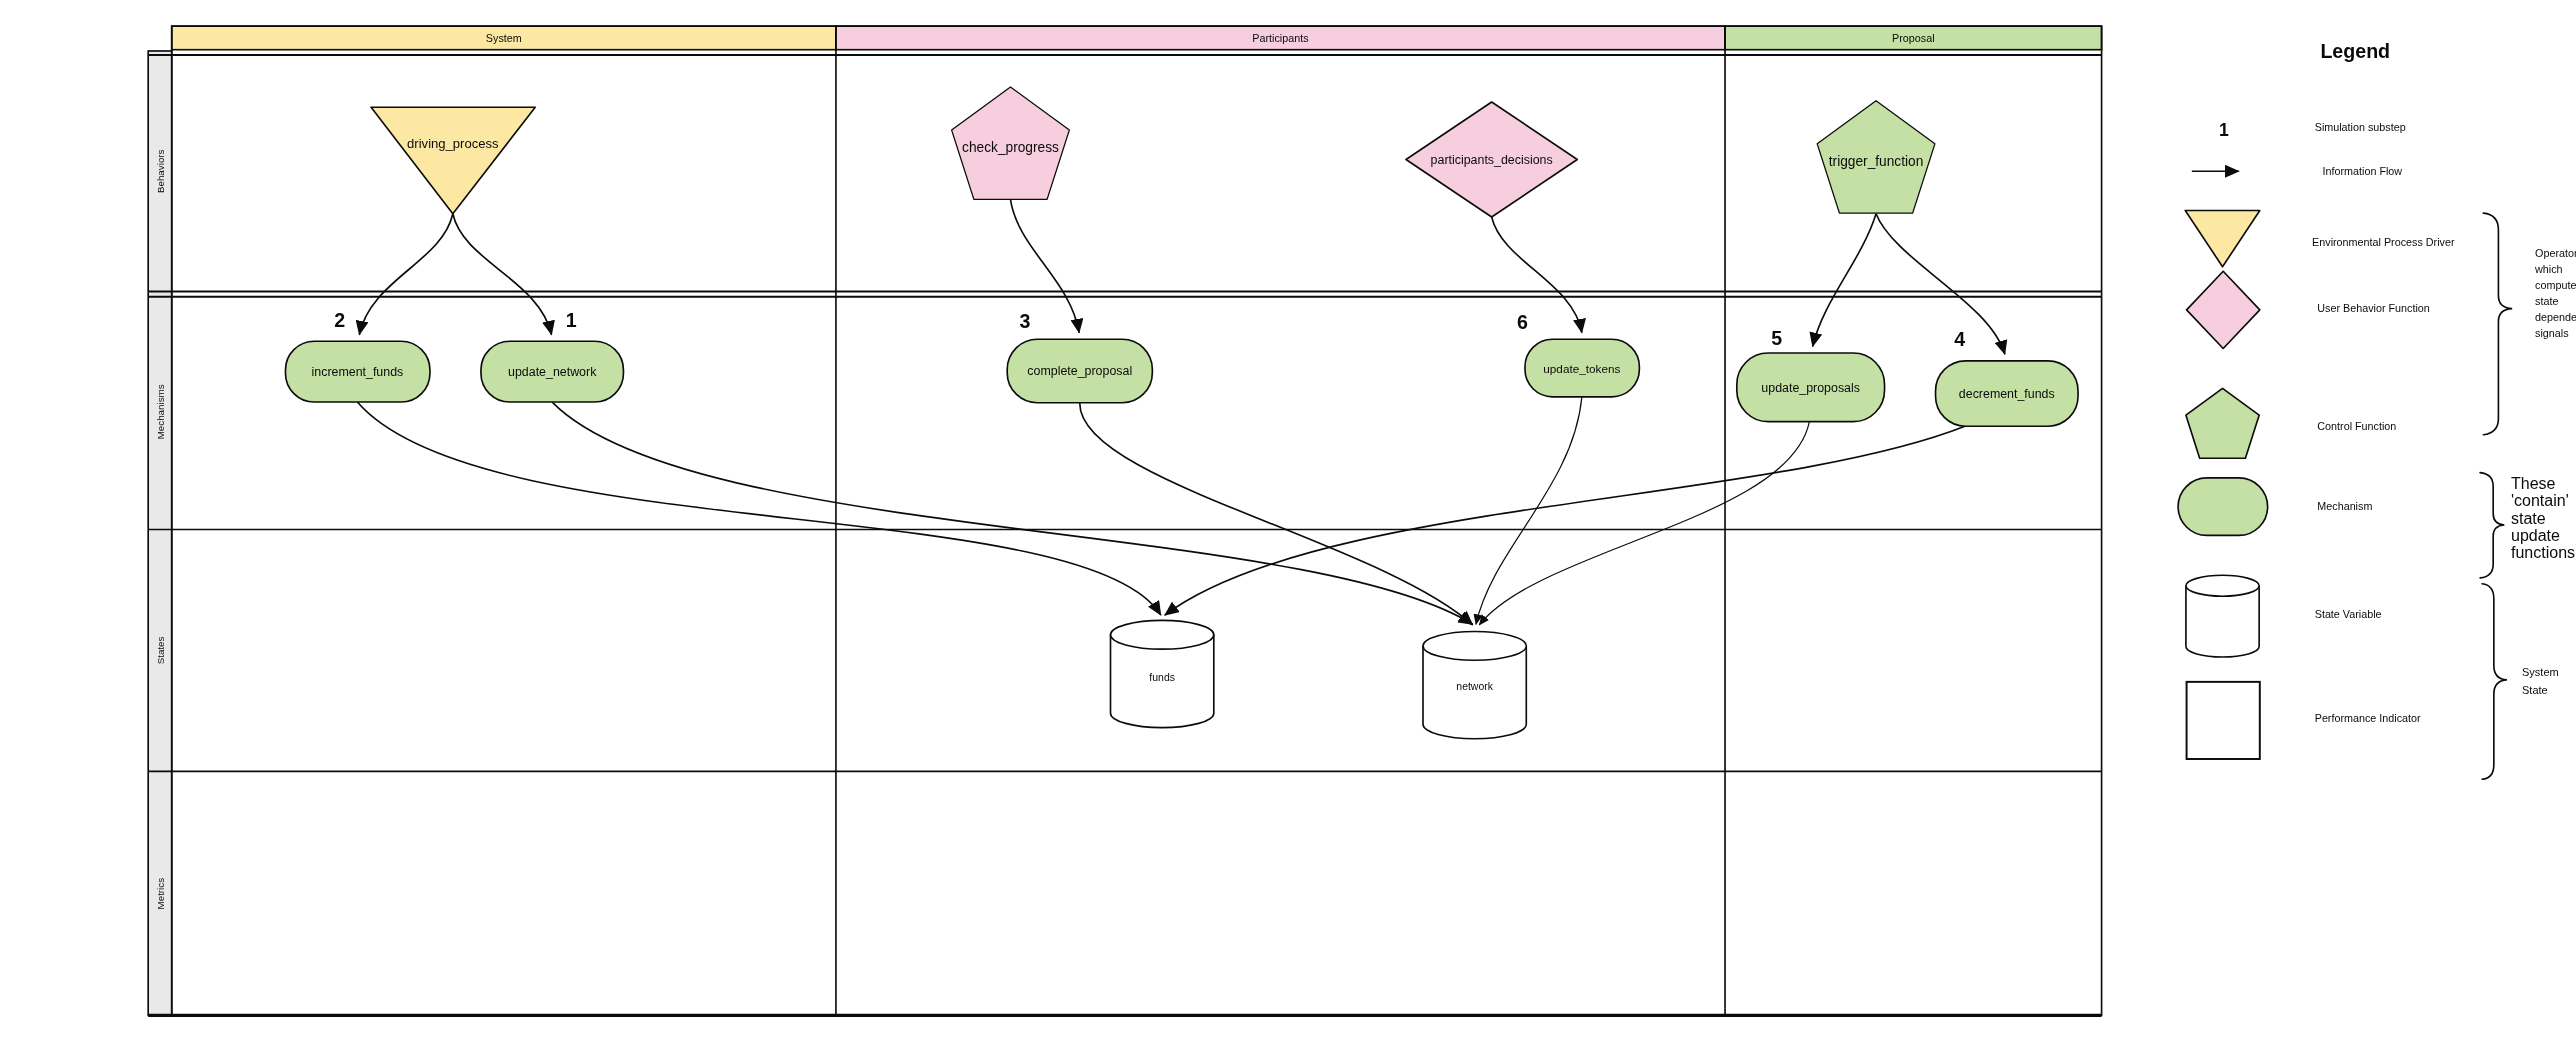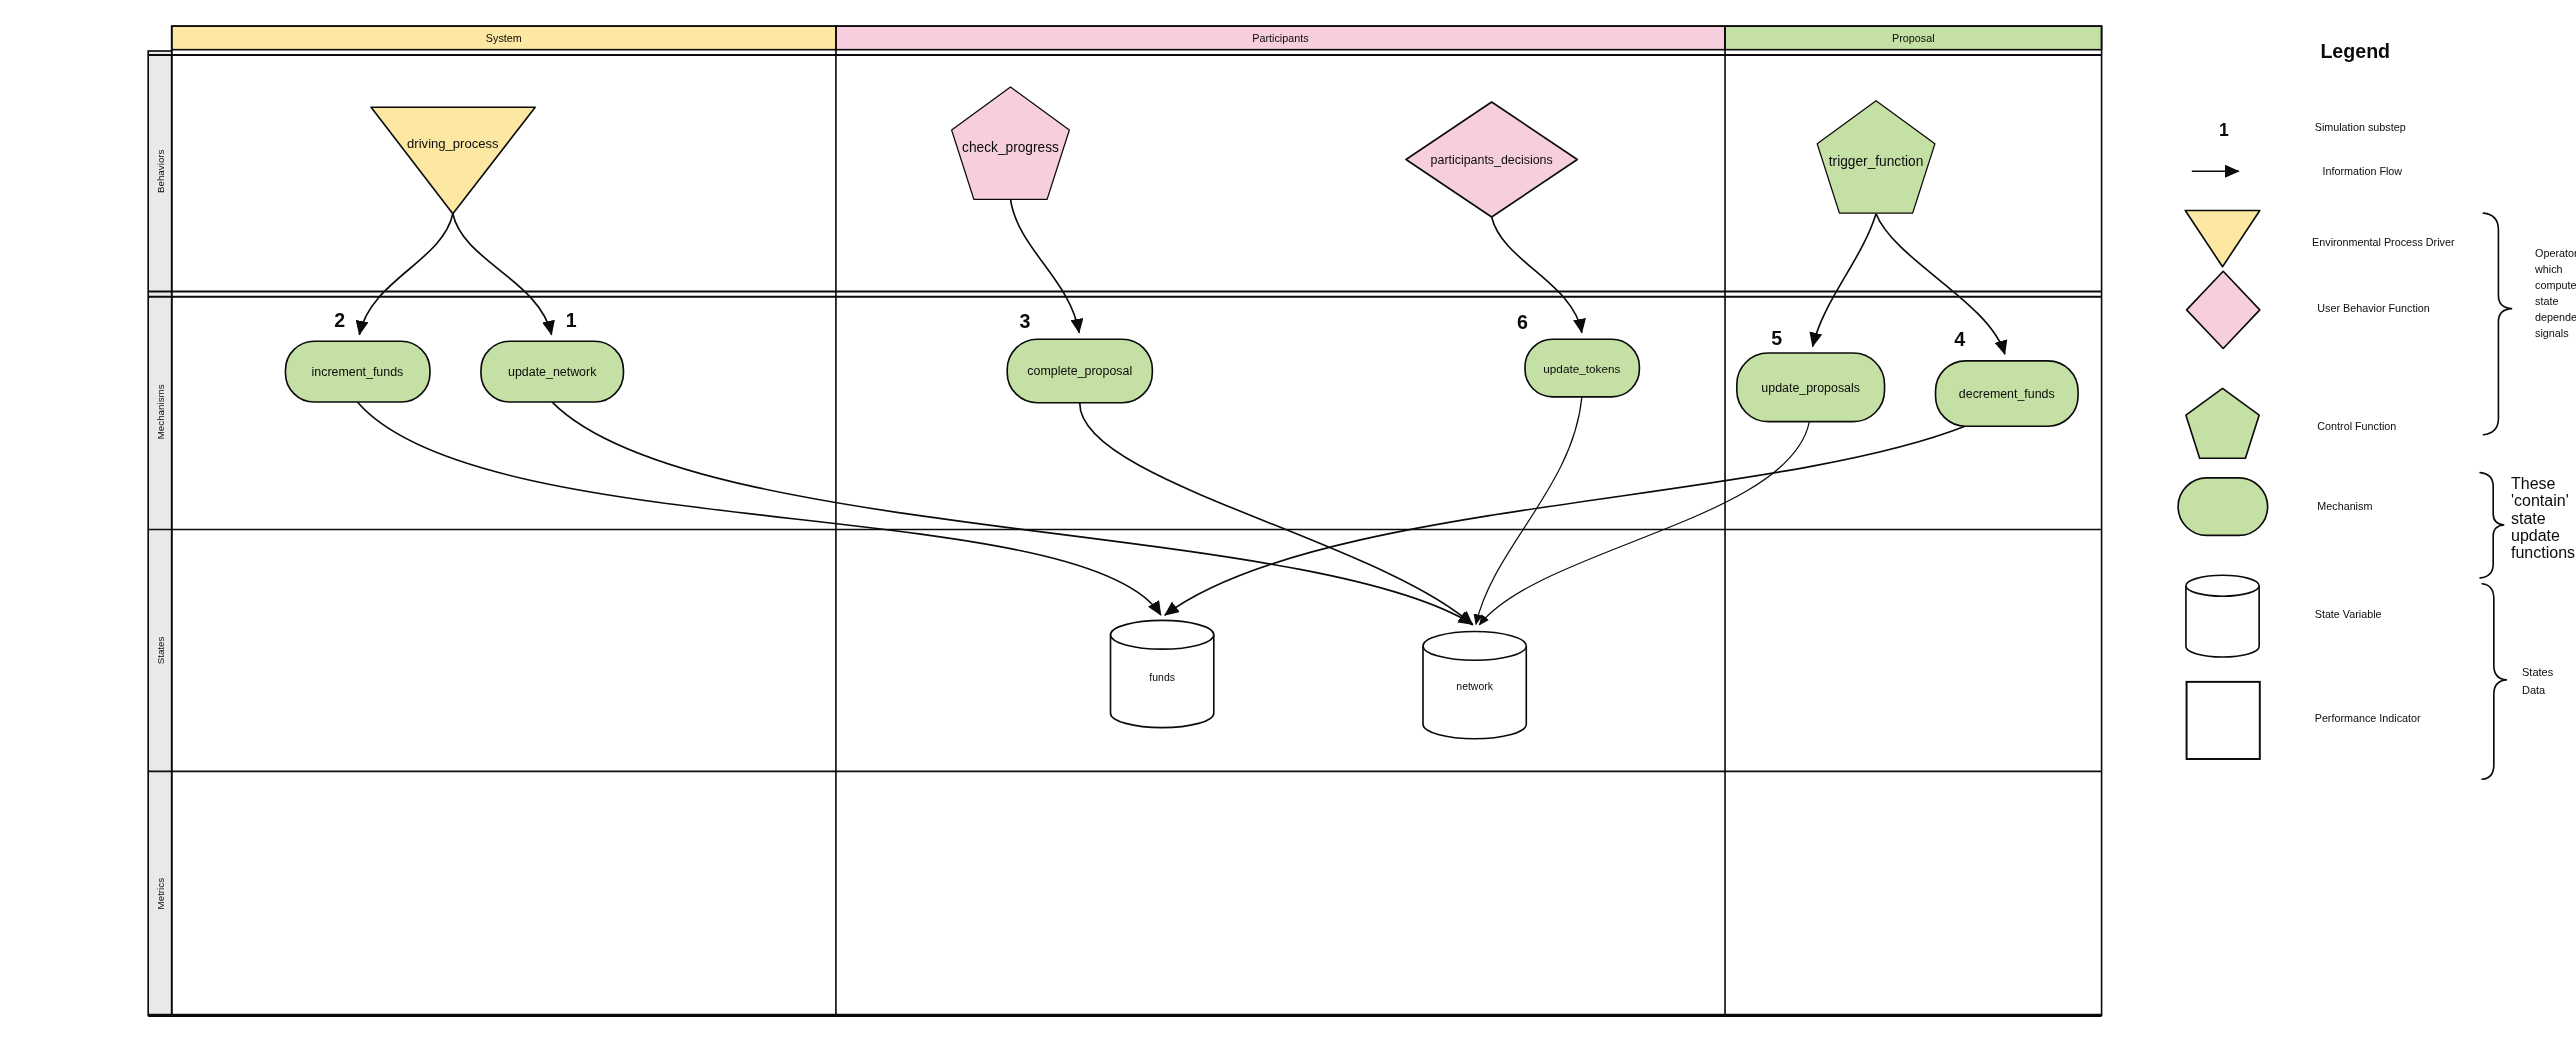--- a/index.html
+++ b/index.html
@@ -152,16 +152,16 @@
 
   <g stroke="#0b0b0b" stroke-width="2.5" fill="none" stroke-linecap="round">
     <path d="M3798,326 Q3821,328 3821,352 L3821,452 Q3821,471 3842,472 Q3821,473 3821,492 L3821,640 Q3821,662 3798,665"></path>
     <path d="M3793,723 Q3813,725 3813,744 L3813,786 Q3813,802 3830,803 Q3813,804 3813,820 L3813,863 Q3813,882 3793,884"></path>
     <path d="M3796,893 Q3814,895 3814,916 L3814,1018 Q3814,1039 3834,1040 Q3814,1041 3814,1062 L3814,1170 Q3814,1190 3796,1192"></path>
   </g>
 </svg>
 
 <div class="note note-operators">Operators which compute state dependent signals</div>
 <div class="note note-contain">These 'contain' state update functions</div>
-<div class="note note-sysdata">States Data</div>
+<div class="note note-sysdata">System State</div>
 
 </div>
 
 
 </body></html>

